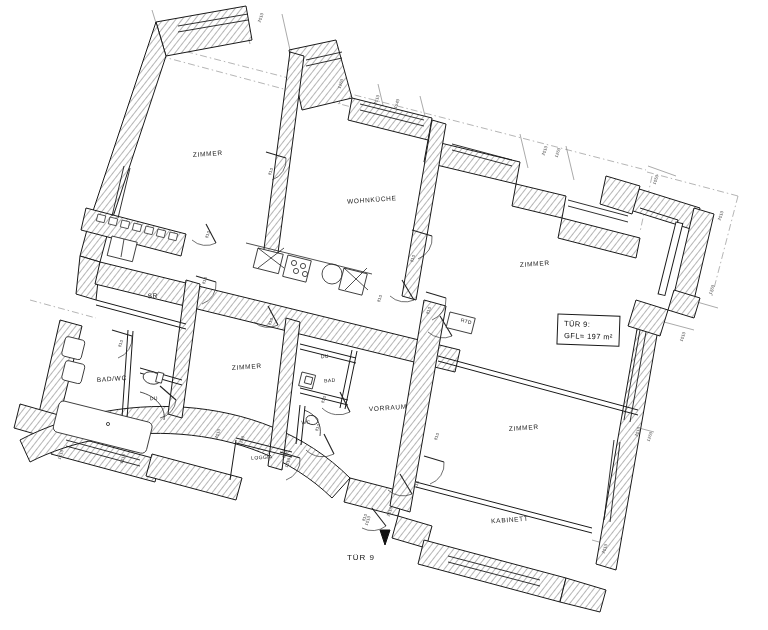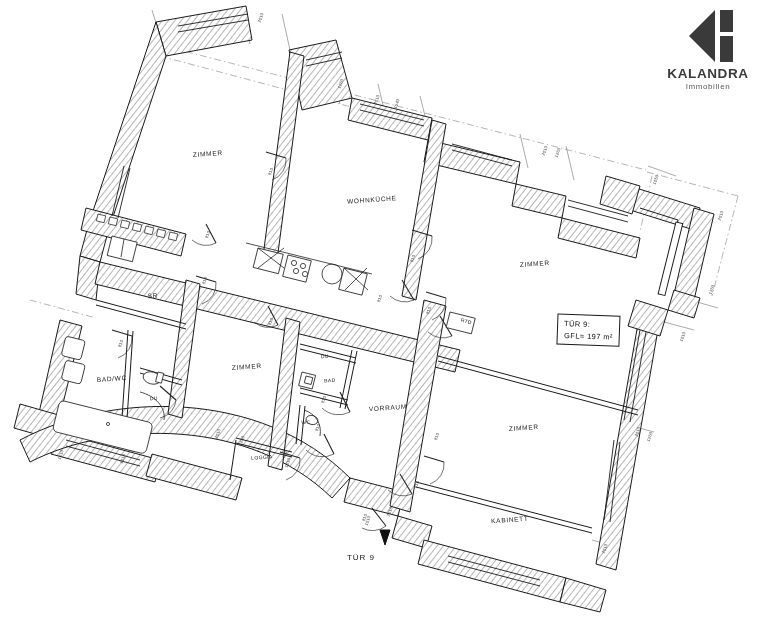--- a/index.html
+++ b/index.html
@@ -436,23 +436,14 @@
       <text class="info-text" x="564" y="338" transform="rotate(2 564 338)">GFL= 197 m²</text>
     </g>
 
     <g>
       <path d="M 380 530 L 390 530 L 385 545 Z" fill="#111111" stroke="#111111" stroke-width="1"></path>
       <text class="tur-text" x="361" y="560" text-anchor="middle">TÜR 9</text>
     </g>
 
   </svg>
 
-  <div id="logo-block">
-    <svg id="logo-mark" viewBox="0 0 74 60">
-      <path d="M 44 4 L 44 56 L 18 30 Z" fill="#3a3a3a"></path>
-      <rect x="49" y="4" width="13" height="22" fill="#3a3a3a"></rect>
-      <rect x="49" y="30" width="13" height="26" fill="#3a3a3a"></rect>
-    </svg>
-    <div id="logo-name">KALANDRA</div>
-    <div id="logo-sub">Immobilien</div>
-  </div>
 
 </div>
 
 </body></html>

